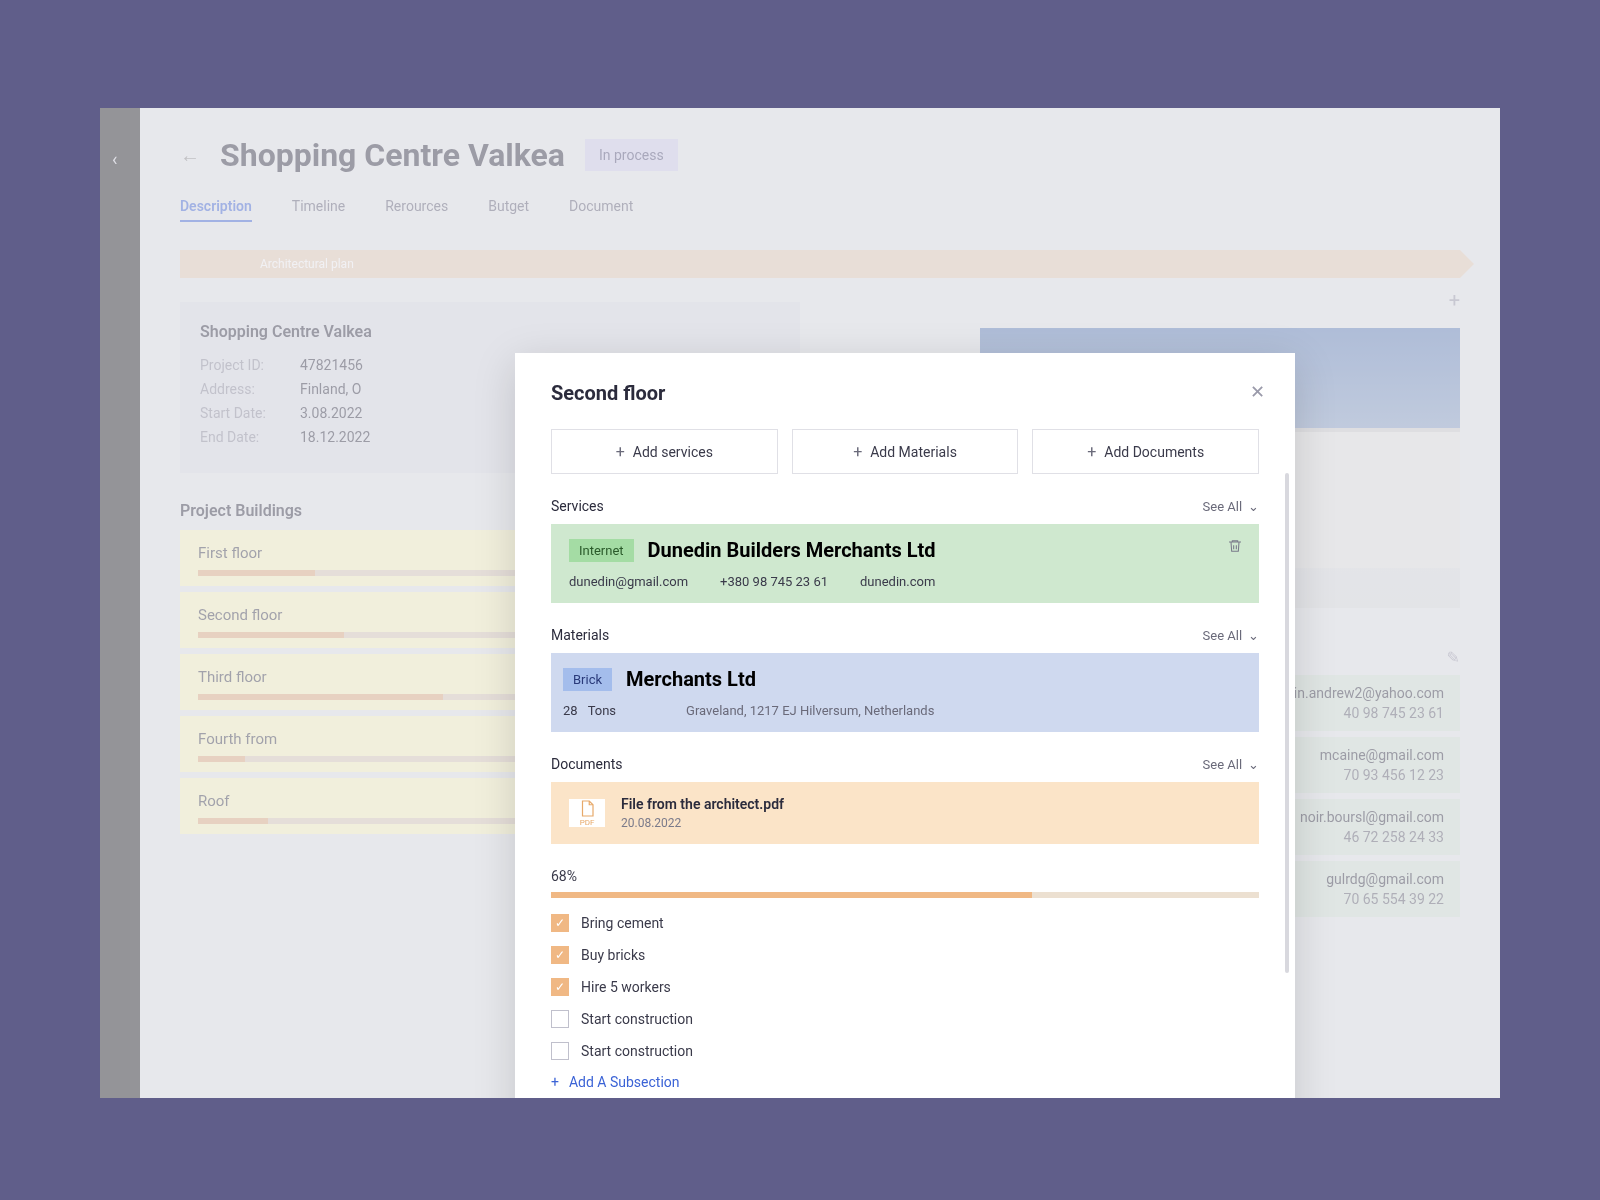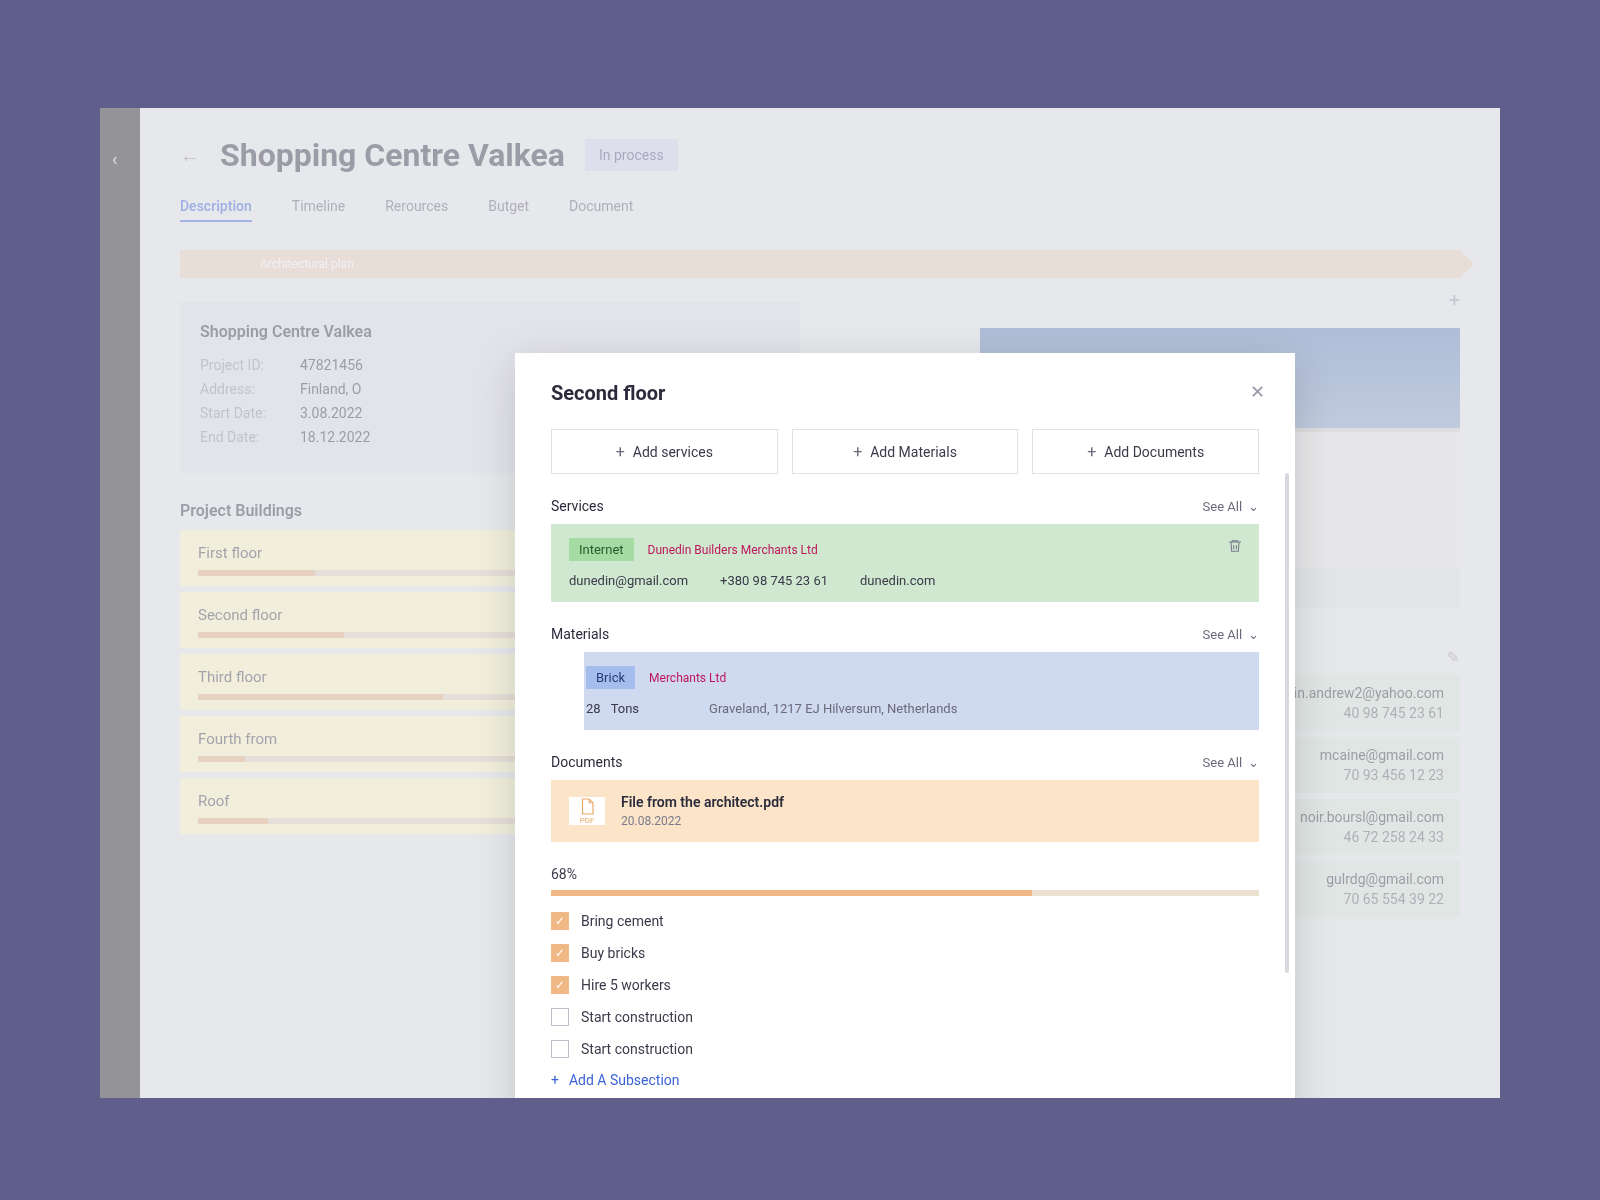--- a/index.html
+++ b/index.html
@@ -45,24 +45,24 @@
   .closex { position: absolute; right: 30px; top: 28px; color: #9a9aaa; font-size: 18px; cursor: pointer; }
   .btnrow { display: flex; gap: 14px; margin-top: 24px; }
   .abtn { flex: 1; border: 1px solid #e0e0e6; padding: 12px; font-size: 14px; color: #3a3a4a; display: flex; align-items: center; justify-content: center; gap: 8px; cursor: pointer; background: #fff; }
   .abtn .plus { font-size: 16px; color: #6a6a7a; }
   .sec { margin-top: 24px; }
   .sechead { display: flex; justify-content: space-between; align-items: center; font-size: 14px; color: #2b2b3c; margin-bottom: 10px; }
   .seeall { color: #6a6a7a; font-size: 13px; display: flex; align-items: center; gap: 6px; cursor: pointer; }
   .svccard { background: #cfe8cf; padding: 14px 18px; position: relative; }
   .svtop { display: flex; align-items: center; gap: 14px; }
   .tag-green { background: #a4dca4; color: #2a5a2a; padding: 4px 10px; font-size: 13px; }
-  .svname { font-weight: 400; font-size: 12px; color: #be185d; }
+  .svname { font-weight: 700; font-size: 20px; color: #000000; }
   .trash { position: absolute; right: 16px; top: 14px; color: #7a7a8a; cursor: pointer; }
   .svrow2 { display: flex; gap: 32px; margin-top: 12px; font-size: 13px; color: #3a3a4a; }
-  .matcard { background: #cfd9ef; padding: 14px 2px; margin-left: 33px; }
+  .matcard { background: #cfd9ef; padding: 14px 12px; }
   .tag-blue { background: #a4bdec; color: #2a3a7a; padding: 4px 10px; font-size: 13px; }
   .matrow2 { display: flex; gap: 10px; margin-top: 12px; font-size: 13px; color: #3a3a4a; }
   .matrow2 .addr { margin-left: 60px; color: #6a6a7a; }
   .doccard { background: #fbe4c8; padding: 14px 18px; display: flex; gap: 16px; align-items: center; }
   .pdficon { width: 36px; height: 28px; background: #fff; display: flex; flex-direction: column; align-items: center; justify-content: center; font-size: 8px; color: #e7a96a; }
   .pdficon svg { width: 18px; height: 22px; }
   .docinfo .fn { font-weight: 600; font-size: 14px; color: #2b2b3c; }
   .docinfo .fd { font-size: 12px; color: #7a7a8a; margin-top: 4px; }
   .progresslabel { margin-top: 24px; font-size: 14px; color: #3a3a4a; }
   .progressbar { height: 6px; background: #ece0d1; margin-top: 8px; }

